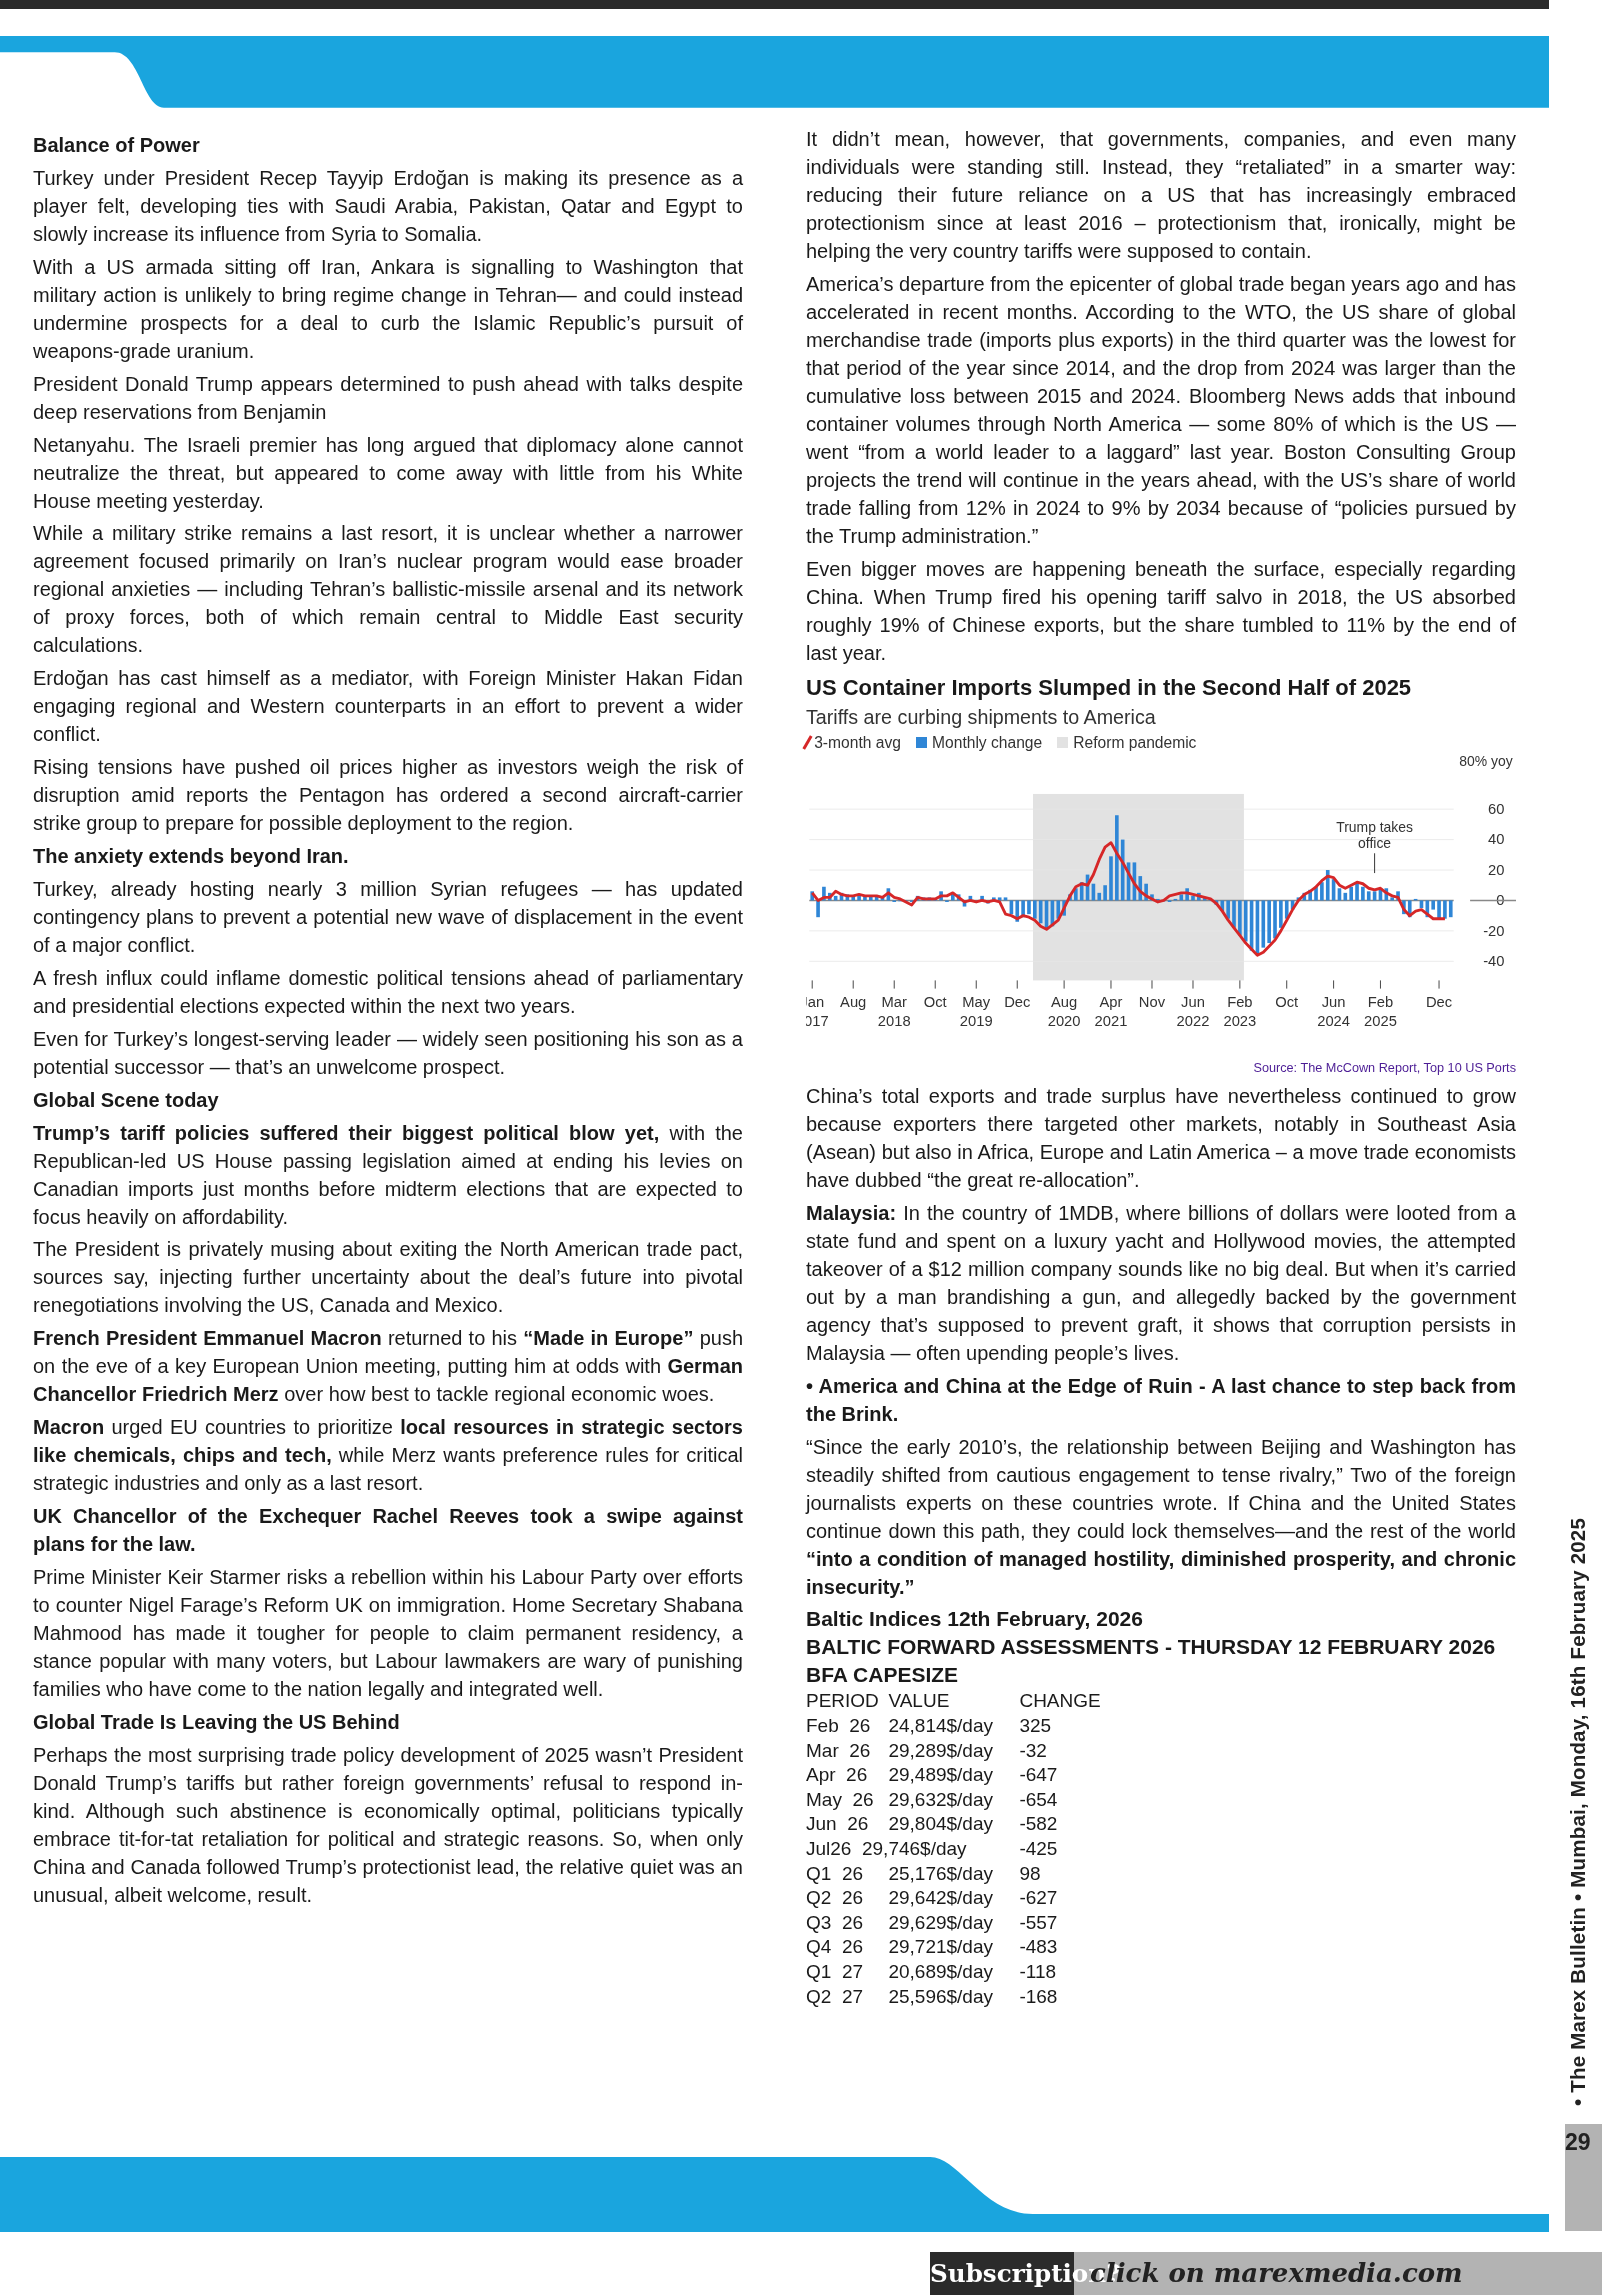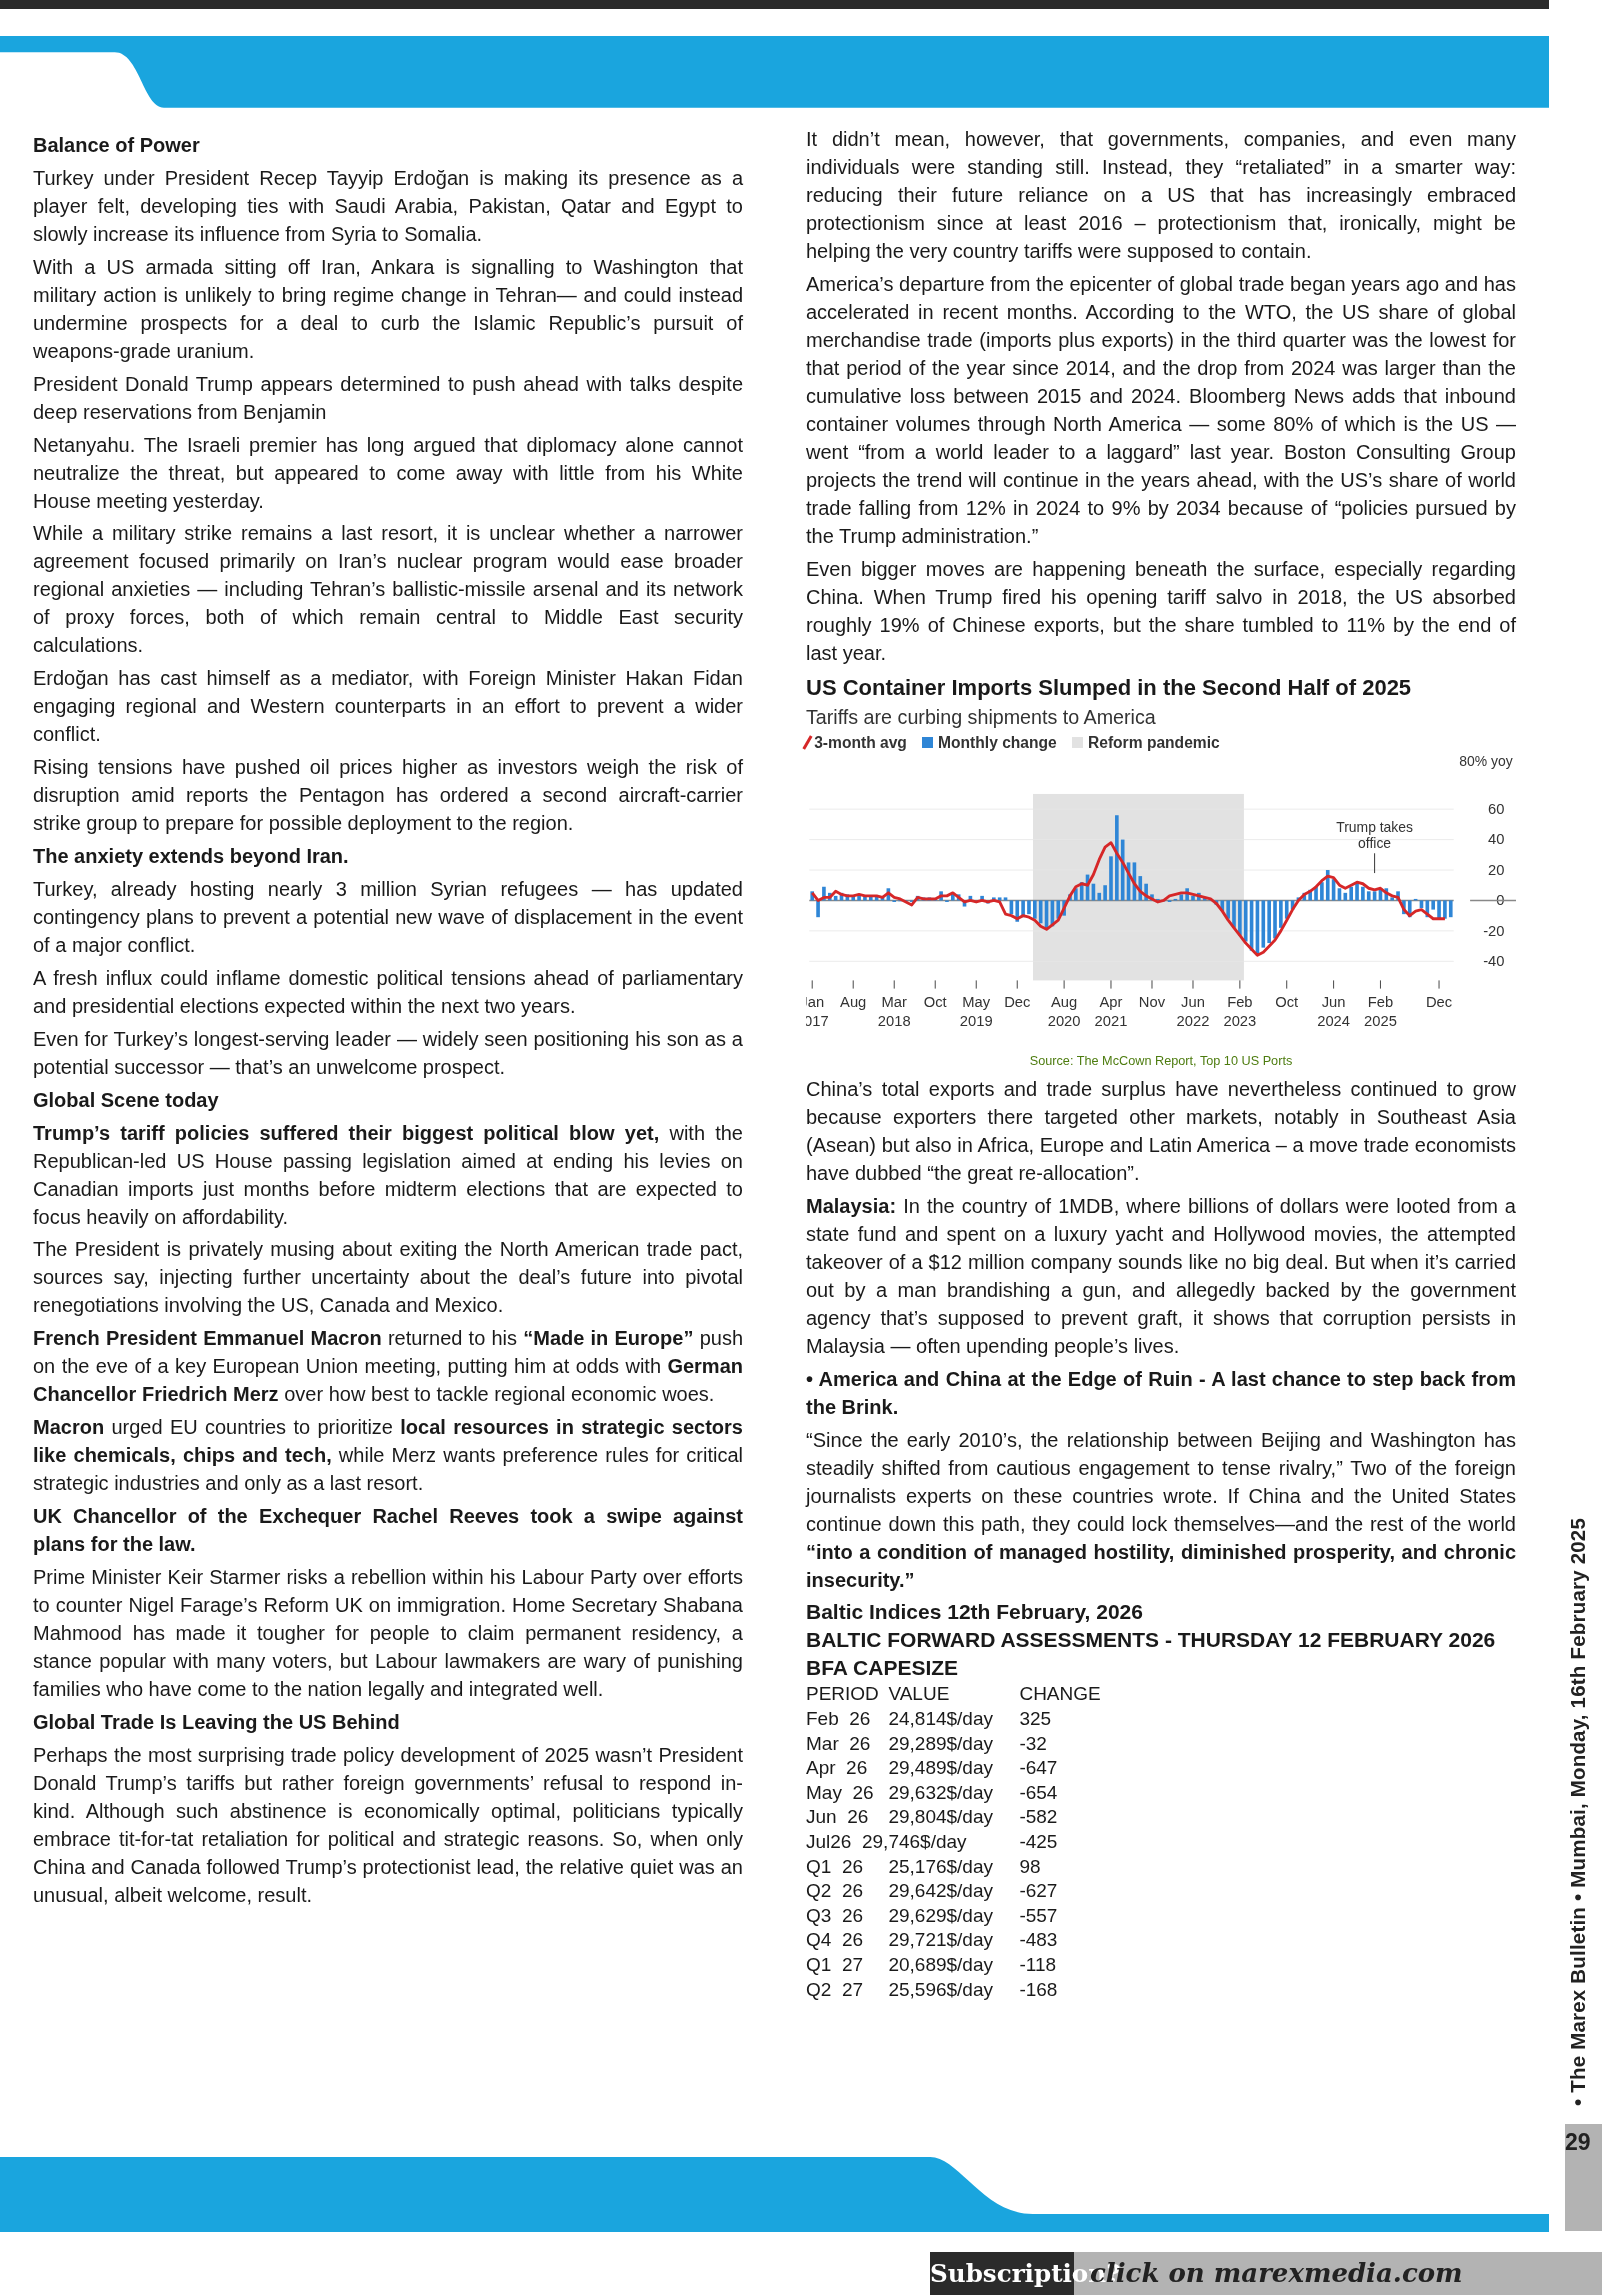--- a/index.html
+++ b/index.html
@@ -10,26 +10,26 @@
   .wave-bottom { position:absolute; left:0; top:2157px; width:1549px; height:75px; }
   .col { position:absolute; font-size:20px; line-height:28px; text-align:justify; }
   .col p { margin:0 0 4.9px 0; }
   .col .hd { font-weight:bold; margin:0 0 4.9px 0; }
   .col b { font-weight:bold; }
   .left { left:33px; top:131px; width:710px; }
   .right { left:806px; top:125px; width:710px; }
   .chart { margin:6.6px 0 3.3px 0; }
   .chart-title { font-weight:bold; font-size:22px; line-height:29.5px; text-align:left; }
   .chart-sub { font-size:19.7px; line-height:28px; color:#333; text-align:left; }
-  .legend { font-size:15.6px; line-height:23px; color:#333; display:flex; gap:14.8px; align-items:center;font-weight:bold; }
+  .legend { font-size:15.6px; line-height:23px; color:#333; display:flex; gap:14.8px; align-items:center; }
   .legend span { display:inline-flex; align-items:center; gap:4.9px; }
   .lg-line { width:3.3px; height:14.8px; background:#d62728; transform:rotate(30deg); display:inline-block; }
   .lg-bar { width:11.5px; height:11.5px; background:#2f86d6; display:inline-block; }
   .lg-covid { width:11.5px; height:11.5px; background:#e2e2e2; display:inline-block; }
-  .source { font-size:12.7px; color:#4d7c0f; line-height:19.7px; margin-top:12px; text-align:center; }
+  .source { font-size:12.7px; color:#4c1d95; line-height:19.7px; margin-top:19px; text-align:right; }
   .baltic { font-size:19.7px; line-height:24.6px; text-align:left; }
   .baltic .bhd { font-weight:bold; font-size:21px; line-height:28px; }
   .btable { border-collapse:collapse; font-size:19px; line-height:24.6px; }
   .btable td { padding:0; vertical-align:top; }
   .side-label { position:absolute; left:1561px; top:1496px; width:33px; height:631px; }
   .side-label span { position:absolute; left:50%; top:50%; transform:translate(-50%,-50%) rotate(-90deg);
      white-space:nowrap; font-weight:bold; font-size:20.5px; color:#222; letter-spacing:0.2px; }
   .pageno { position:absolute; left:1565px; top:2124px; width:38px; height:107px; background:#b3b3b3; }
   .pageno span { position:absolute; top:4.9px; left:0; width:14px; text-align:center; font-weight:bold; font-size:23px; color:#222; }
   .sub-bar { position:absolute; left:930px; top:2252px; width:673px; height:43px; background:#b3b3b3; }

